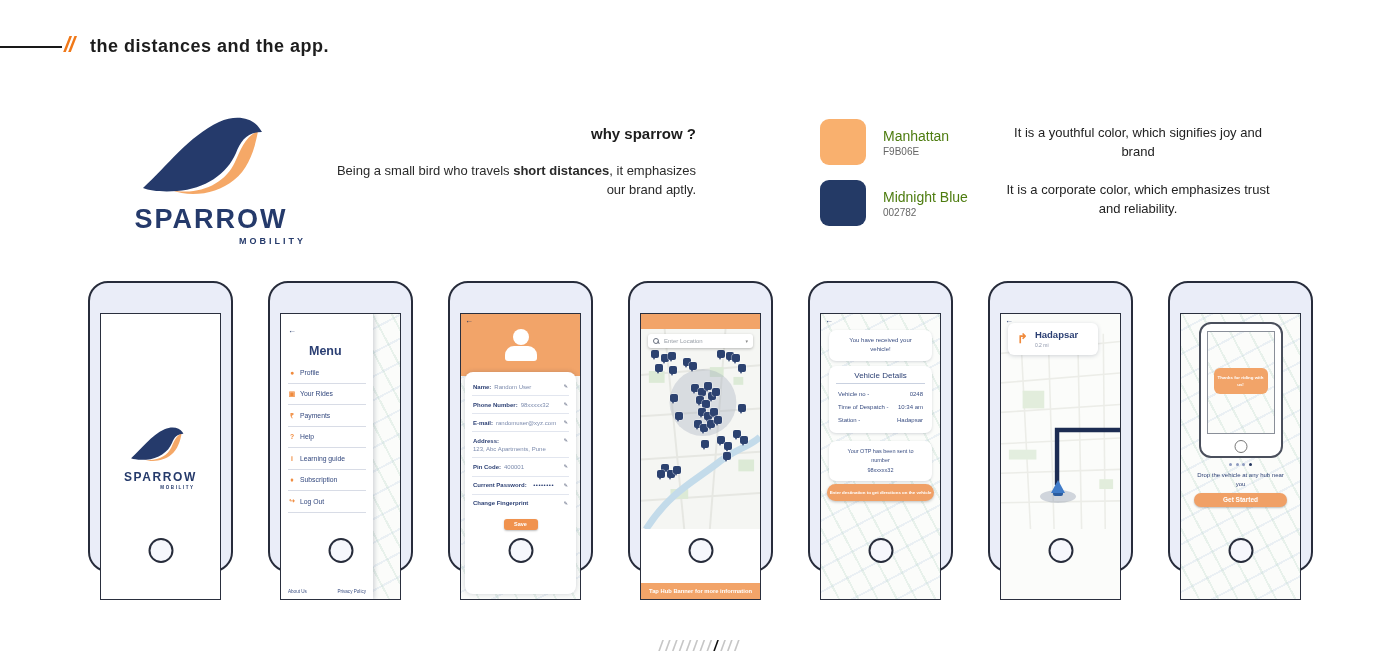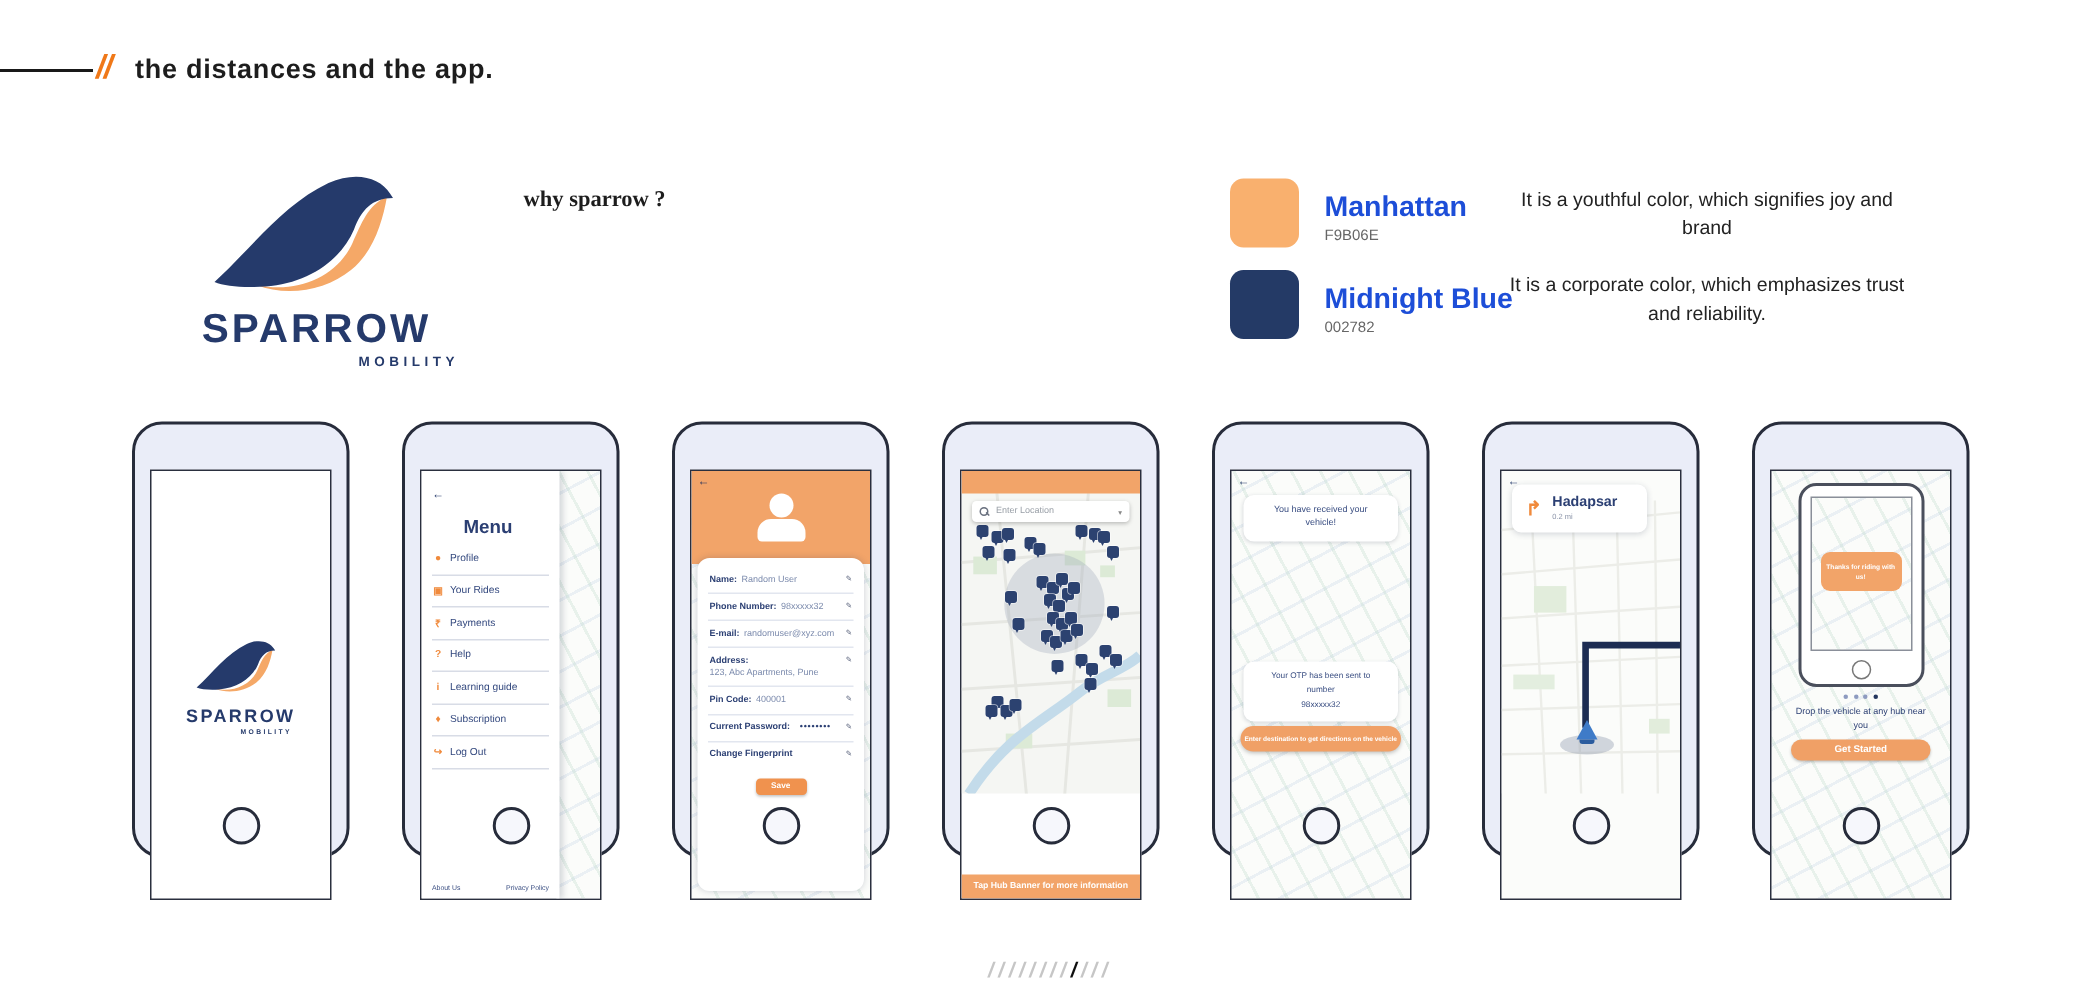--- a/index.html
+++ b/index.html
@@ -14,32 +14,32 @@
   .hdr-slashes { position:absolute; left:64px; top:32px; font-size:22px; font-weight:bold; font-style:italic; color:#F07818; letter-spacing:-1px; }
   .hdr-title { position:absolute; left:90px; top:36px; font-size:18px; font-weight:bold; color:#1d1d1d; letter-spacing:.5px; }
 
   
   .logo-block { position:absolute; left:104px; top:110px; width:214px; text-align:center; }
   .logo-bird { width:152px; height:100px; display:block; margin:0 auto; }
   .logo-name { font-size:27px; font-weight:800; color:#253A6B; letter-spacing:2px; margin-top:-6px; }
   .logo-sub { font-size:9px; font-weight:bold; color:#253A6B; letter-spacing:3px; text-align:right; padding-right:12px; margin-top:1px; }
 
   
-  .why { position:absolute; left:349px; top:125px; width:360px; text-align:left; color:#2a2a2a;font-family:Liberation Serif, serif; }
+  .why { position:absolute; left:336px; top:125px; width:360px; text-align:right; color:#2a2a2a; }
   .why h2 { font-size:15px; margin-bottom:20px; color:#1d1d1d; }
   .why p { font-size:13px; line-height:1.45; margin-bottom:13px; }
 
   
   .swatch-row { position:absolute; left:820px; display:flex; align-items:flex-start; }
   #swatch-row-1 { top:119px; } #swatch-row-2 { top:180px; }
   .swatch { width:46px; height:46px; border-radius:9px; }
   .sw-manhattan { background:#F9B06E; }
   .sw-midnight { background:#243A66; }
   .swatch-meta { margin-left:17px; padding-top:9px; text-align:left; }
-  .swatch-name { font-size:19px; font-weight:bold; color:#1d4ed8; }
+  .swatch-name { font-size:14px; font-weight:normal; color:#4d7c0f; }
   .swatch-code { font-size:10px; color:#666; margin-top:2px; }
   .swatch-desc { position:absolute; width:280px; text-align:center; font-size:13px; color:#222; line-height:1.45; }
   #swatch-desc-1 { left:998px; top:124px; }
   #swatch-desc-2 { left:998px; top:181px; }
 
   
   .phone { position:absolute; top:281px; width:145px; height:291px; background:#EAEDF8; border:2px solid #272C3B; border-radius:20px; }
   #phone1{left:88px;} #phone2{left:268px;} #phone3{left:448px;} #phone4{left:628px;} #phone5{left:808px;} #phone6{left:988px;} #phone7{left:1168px;}
   .screen { position:absolute; top:30px; left:10px; width:121px; height:219px; background:#fff; border:1px solid #2A2F3E; overflow:hidden; }
   .home { position:absolute; bottom:7px; left:50%; transform:translateX(-50%); width:25px; height:25px; border:2px solid #272C3B; border-radius:50%; background:#F6F7FC; }
@@ -160,20 +160,21 @@
 <div class="logo-block">
   <svg class="logo-bird" viewBox="0 0 140 100">
       <use href="#bird"></use>
     </svg>
   <div class="logo-name">SPARROW</div>
   <div class="logo-sub">MOBILITY</div>
 </div>
 
 <div class="why">
   <h2>why sparrow ?</h2>
+  <p><span>Being a small bird who travels </span><b>short distances</b><span>, it emphasizes our brand aptly.</span></p>
 </div>
 
 <div class="swatch-row" id="swatch-row-1">
   <div class="swatch sw-manhattan"></div>
   <div class="swatch-meta">
     <div class="swatch-name">Manhattan</div>
     <div class="swatch-code">F9B06E</div>
   </div>
 </div>
 <div class="swatch-desc" id="swatch-desc-1">It is a youthful color, which signifies joy and brand</div>
@@ -360,20 +361,35 @@
     <div class="pin" style="left:82px;top:138px"></div>
     <div class="hub-banner">Tap Hub Banner for more information</div>
   </div>
   <div class="home"></div>
 </div>
 
 <div class="phone" id="phone5">
   <div class="screen veh-screen map-faint">
     <span class="veh-back">←</span>
     <div class="veh-card" id="veh-c1">You have received your vehicle!</div>
+    <div class="veh-card" id="veh-c2">
+      <div class="vd-title">Vehicle Details</div>
+      <div class="vd-row">
+          <span>Vehicle no -</span>
+          <span>0248</span>
+        </div>
+      <div class="vd-row">
+          <span>Time of Despatch -</span>
+          <span>10:34 am</span>
+        </div>
+      <div class="vd-row">
+          <span>Station -</span>
+          <span>Hadapsar</span>
+        </div>
+    </div>
     <div class="veh-card" id="veh-c3">
       <div>Your OTP has been sent to number</div>
       <div>98xxxxx32</div>
     </div>
     <button class="veh-cta">Enter destination to get directions on the vehicle</button>
   </div>
   <div class="home"></div>
 </div>
 
 <div class="phone" id="phone6">

